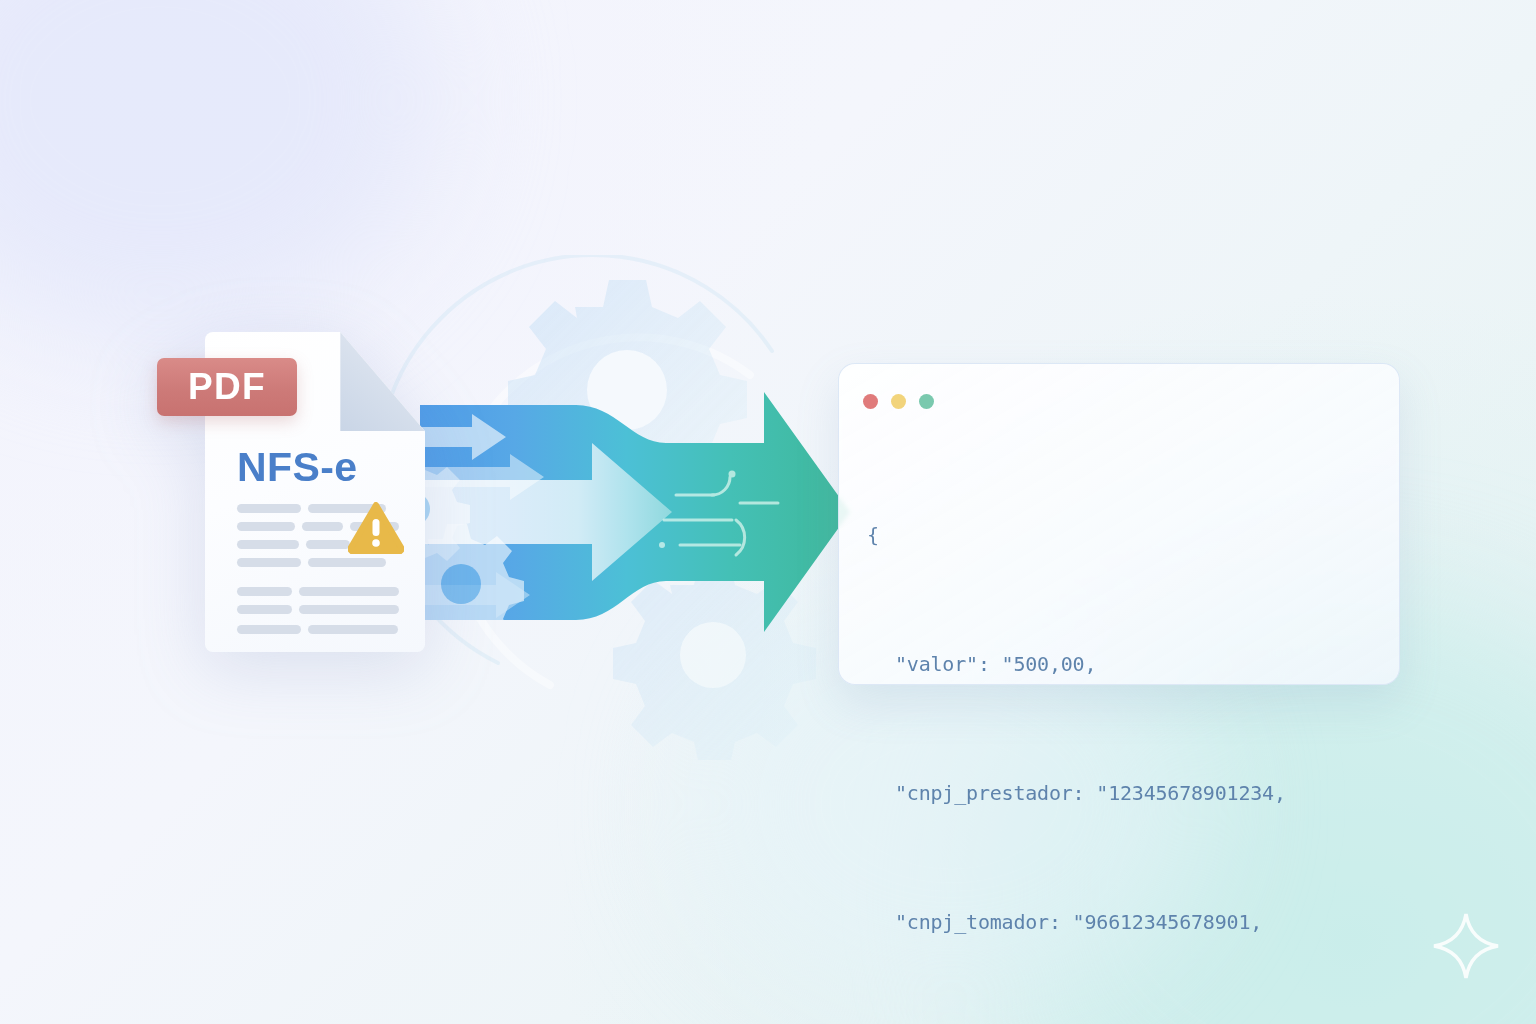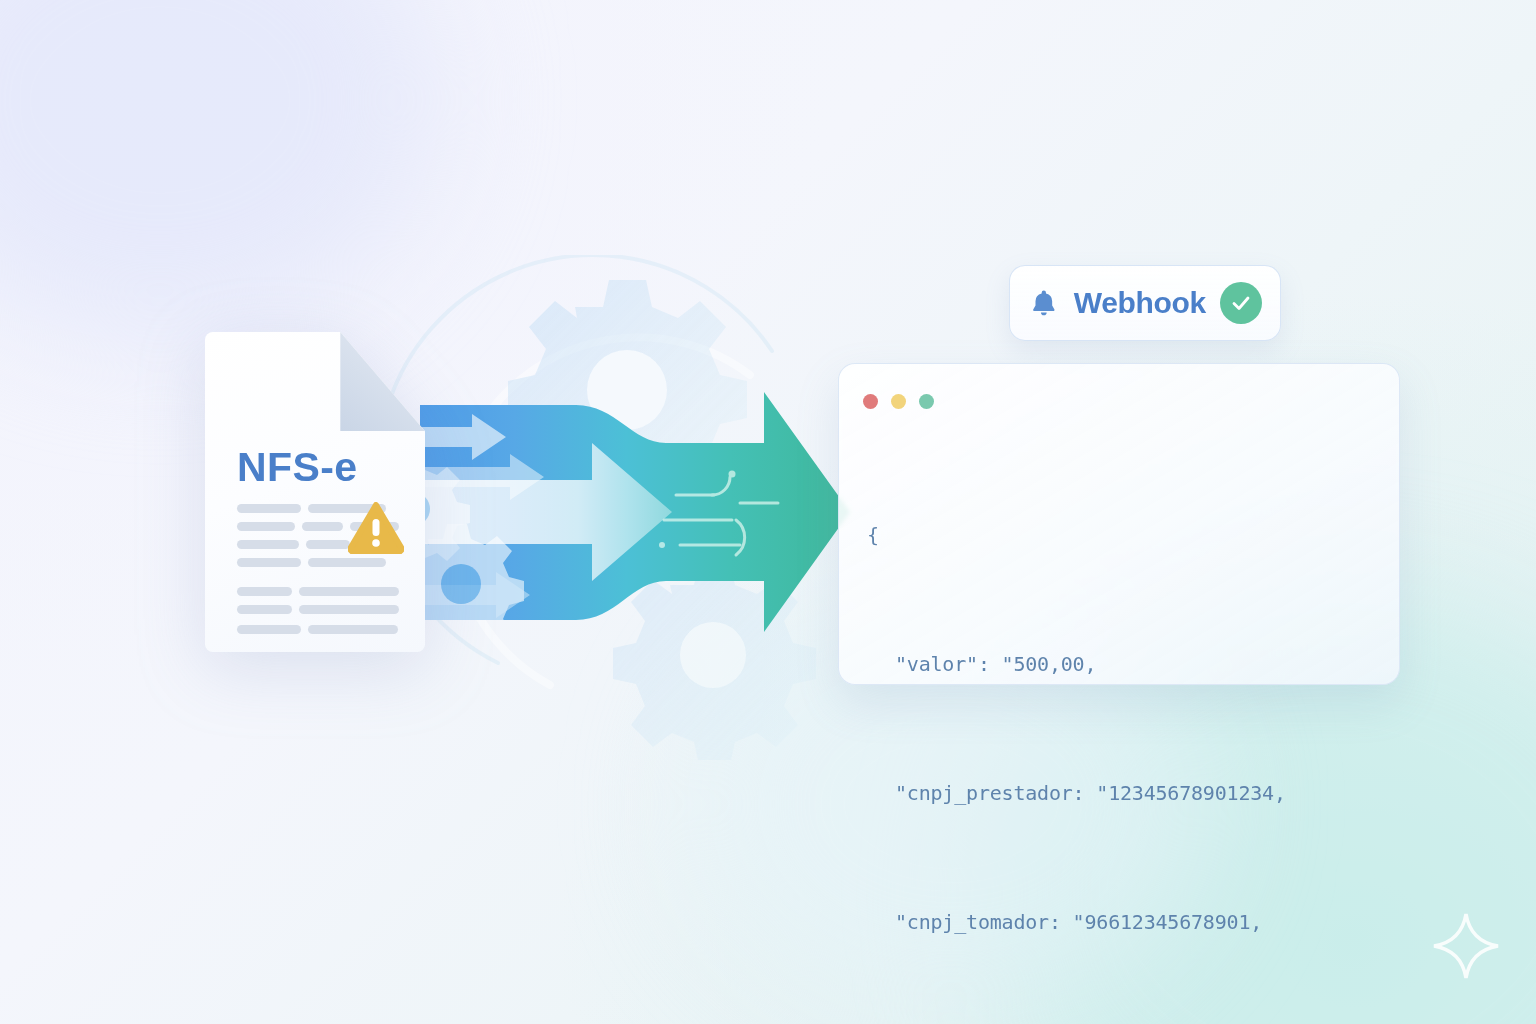--- a/index.html
+++ b/index.html
@@ -280,20 +280,23 @@
       <path d="M 332 240 A 18 18 0 0 0 350 222"></path>
       <circle cx="352" cy="219" r="3.5" fill="#e8fbf4" stroke="none"></circle>
       <circle cx="282" cy="290" r="3" fill="#e8fbf4" stroke="none"></circle>
     </g>
   </svg>
 
   <div id="pdf-doc">
     <div class="doc-surface"></div>
     <div class="doc-fold"></div>
 
+    <div class="pdf-badge">
+      <span class="pdf-badge-text">PDF</span>
+    </div>
 
     <div class="doc-title">NFS-e</div>
 
     <div class="doc-lines">
       <div class="doc-line-row">
           <i class="doc-line" style="width:64px"></i>
           <i class="doc-line" style="width:78px"></i>
         </div>
       <div class="doc-line-row">
           <i class="doc-line" style="width:64px"></i>
@@ -324,32 +327,20 @@
         </div>
     </div>
 
     <svg class="doc-warning" viewBox="0 0 56 52" xmlns="http://www.w3.org/2000/svg">
       <path d="M 28 3 L 54 47 A 5 5 0 0 1 50 50 L 6 50 A 5 5 0 0 1 2 47 Z" fill="#e8b949" stroke="#e8b949" stroke-width="6" stroke-linejoin="round"></path>
       <rect x="24.5" y="17" width="7" height="17" rx="3.5" fill="#ffffff"></rect>
       <circle cx="28" cy="41" r="3.8" fill="#ffffff"></circle>
     </svg>
   </div>
 
-  <div id="webhook-badge">
-    <svg width="38" height="38" viewBox="0 0 38 38" xmlns="http://www.w3.org/2000/svg">
-      <path fill="#5b8ed0" d="M 19 4 a 2.6 2.6 0 0 1 2.6 2.6 v 1 a 9.6 9.6 0 0 1 7.4 9.3 v 5.2 l 2.6 4.3 a 1.5 1.5 0 0 1 -1.3 2.3 h -22.6 a 1.5 1.5 0 0 1 -1.3 -2.3 l 2.6 -4.3 v -5.2 a 9.6 9.6 0 0 1 7.4 -9.3 v -1 A 2.6 2.6 0 0 1 19 4 Z"></path>
-      <path fill="#5b8ed0" d="M 15.6 30.4 h 6.8 a 3.4 3.4 0 0 1 -6.8 0 Z"></path>
-    </svg>
-    <span class="webhook-label">Webhook</span>
-    <span class="check-circle">
-      <svg width="24" height="24" viewBox="0 0 24 24" xmlns="http://www.w3.org/2000/svg">
-        <path d="M 5 12.5 L 10 17.5 L 19 7" fill="none" stroke="#ffffff" stroke-width="2.8" stroke-linecap="round" stroke-linejoin="round"></path>
-      </svg>
-    </span>
-  </div>
 
   <div id="code-panel">
     <div class="traffic-lights">
       <span class="dot dot-red"></span>
       <span class="dot dot-yellow"></span>
       <span class="dot dot-green"></span>
     </div>
 
     <div class="code-body">
       <span class="code-line">{</span>

